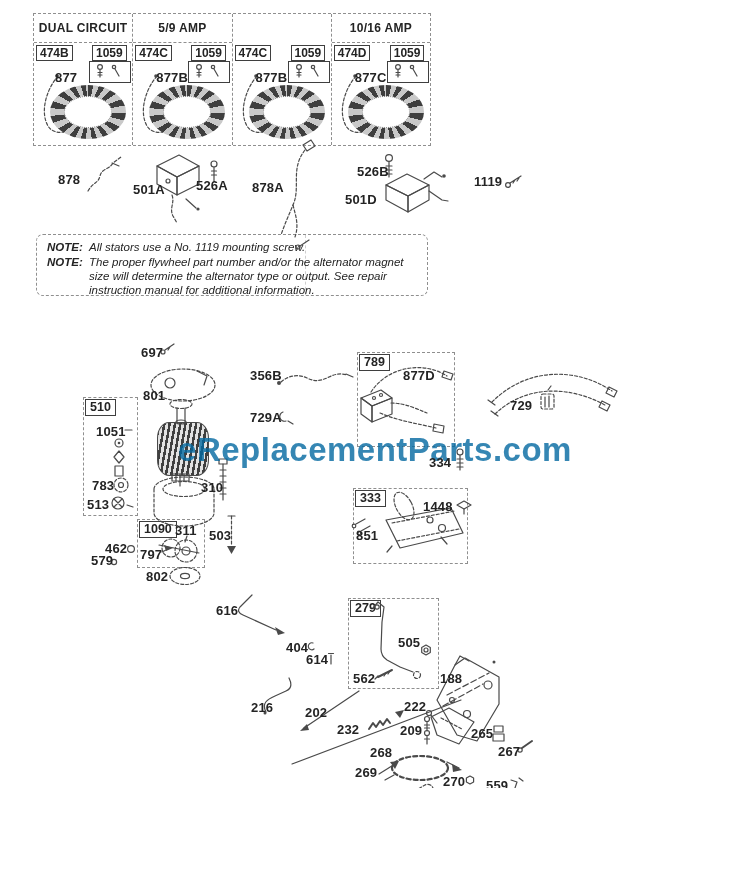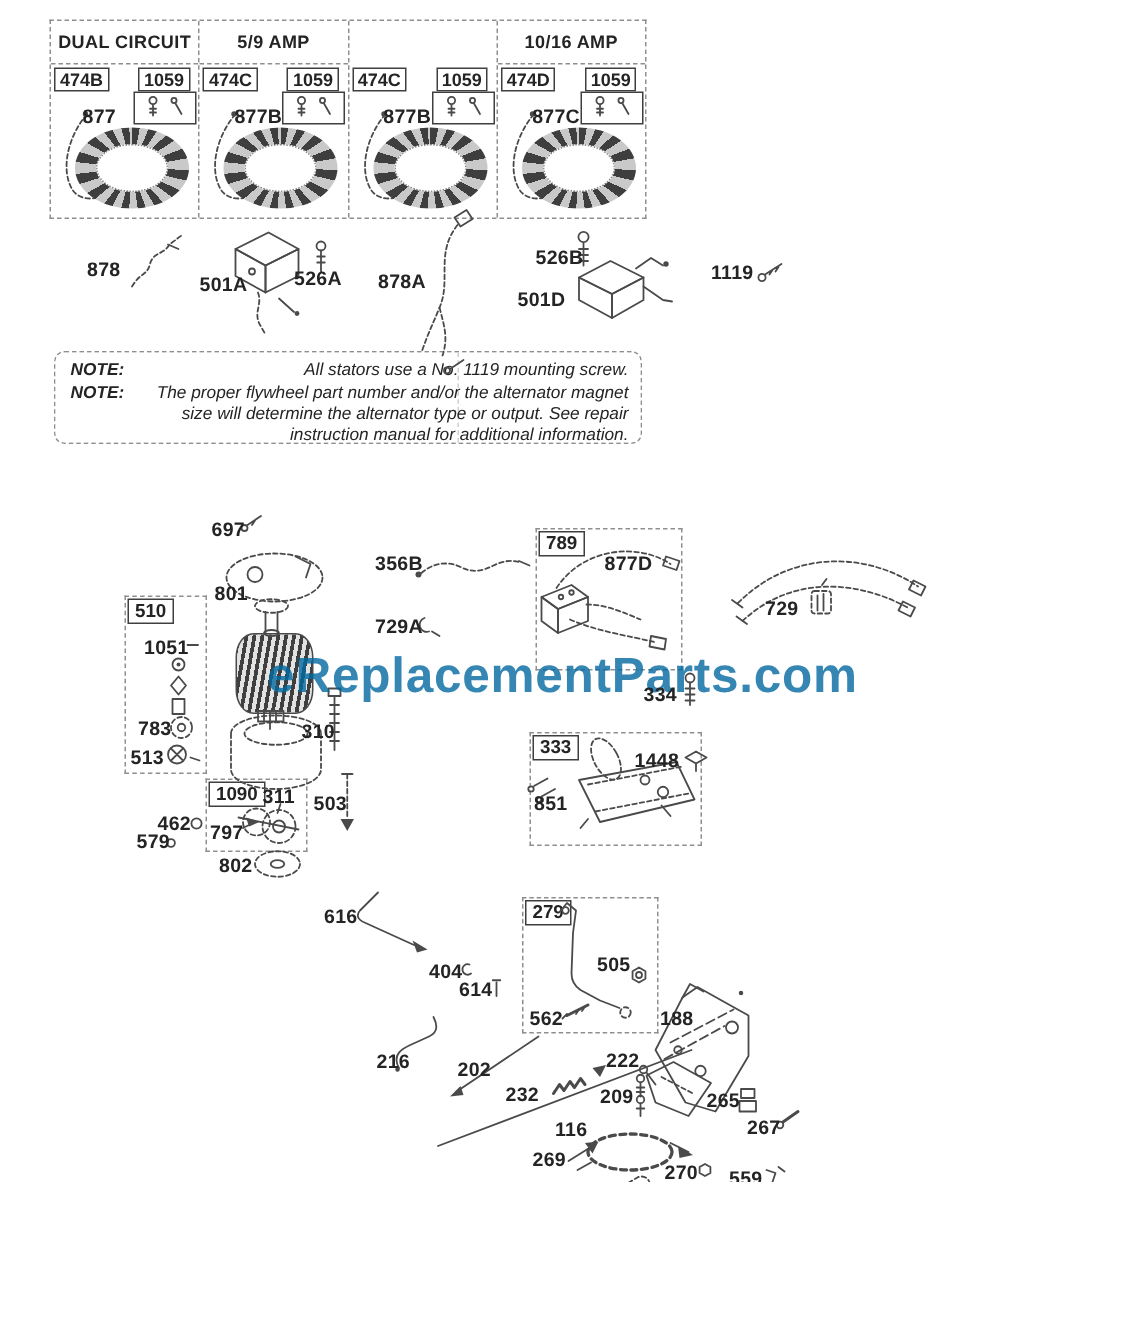--- a/index.html
+++ b/index.html
@@ -1,17 +1,17 @@
 <!DOCTYPE html>
 <html><head>
 <meta charset="utf-8">
 <style>
   html,body{margin:0;padding:0;background:#fff;}
   .canvas{position:relative;width:750px;height:788px;background:#fff;overflow:hidden;
-          font-family:"Liberation Sans",sans-serif;text-align:right;}
+          font-family:"Liberation Sans",sans-serif;}
   .region{position:absolute;border:1.3px dashed #8f8f8f;z-index:1;}
   .refbox{position:absolute;border:1.3px solid #3f3f3f;background:#fff;font-size:12.5px;
           font-weight:700;color:#242424;padding:0 4px;line-height:15px;white-space:nowrap;z-index:5;}
   .callout{position:absolute;font-size:13px;font-weight:700;color:#242424;letter-spacing:.2px;
            white-space:nowrap;z-index:5;}
   
   .alt-table{position:absolute;left:33px;top:13px;width:396px;height:131px;
              border:1.3px dashed #8f8f8f;display:flex;z-index:1;}
   .alt-panel{position:relative;flex:1;border-right:1.3px dashed #8f8f8f;}
   .alt-panel:last-child{border-right:none;}
@@ -439,20 +439,20 @@
   <div class="callout" style="left:398px;top:635px">505</div>
   <div class="callout" style="left:353px;top:671px">562</div>
   <div class="callout" style="left:440px;top:671px">188</div>
   <div class="callout" style="left:251px;top:700px">216</div>
   <div class="callout" style="left:305px;top:705px">202</div>
   <div class="callout" style="left:337px;top:722px">232</div>
   <div class="callout" style="left:404px;top:699px">222</div>
   <div class="callout" style="left:400px;top:723px">209</div>
   <div class="callout" style="left:471px;top:726px">265</div>
   <div class="callout" style="left:498px;top:744px">267</div>
-  <div class="callout" style="left:370px;top:745px">116</div>
+  <div class="callout" style="left:370px;top:745px">268</div>
   <div class="callout" style="left:355px;top:765px">269</div>
   <div class="callout" style="left:443px;top:774px">270</div>
   <div class="callout" style="left:380px;top:792px">271</div>
   <div class="callout" style="left:486px;top:778px">559</div>
   <div class="callout" style="left:506px;top:794px">559A</div>
 
 </div>
 
 </body></html>

